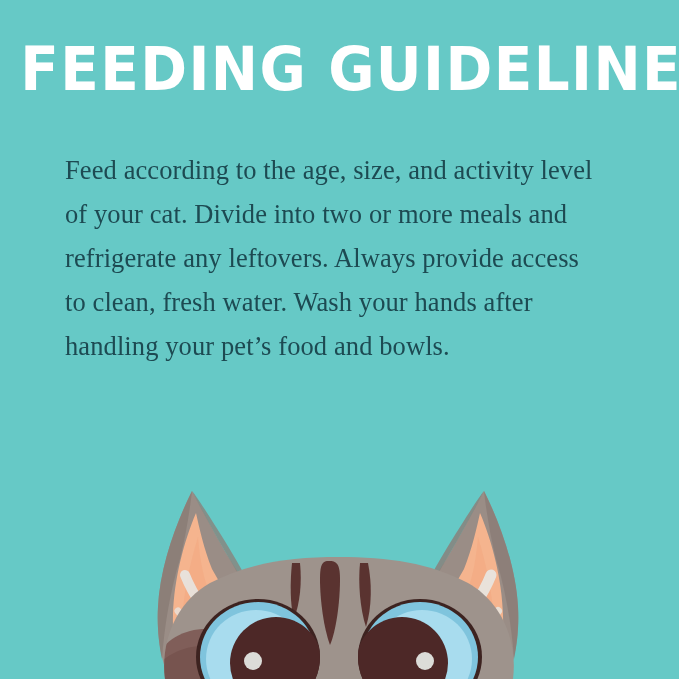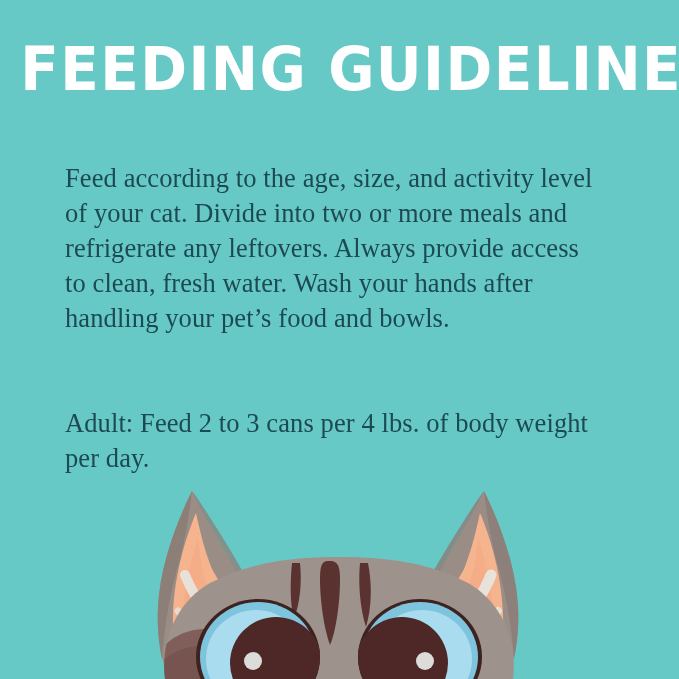--- a/index.html
+++ b/index.html
@@ -33,26 +33,26 @@
     transform: scaleX(0.94);
     transform-origin: center top;
     white-space: nowrap;
     -webkit-font-smoothing: antialiased;
   }
 
   
   #copy {
     position: absolute;
     left: 65px;
-    top: 161px;
+    top: 148px;
     width: 536px;
     color: #1d4a52;
     font-family: "Liberation Serif", "DejaVu Serif", serif;
     font-size: 26.5px;
-    line-height: 35px;
+    line-height: 44px;
     letter-spacing: 0.1px;
   }
   #copy .para {
     margin: 0;
   }
   #copy .para.second {
     margin-top: 70px;
   }
 
   
@@ -67,21 +67,20 @@
 </style>
 </head>
 <body>
 
 <div id="panel">
 
   <div id="heading">FEEDING GUIDELINES</div>
 
   <div id="copy">
     <p class="para first">Feed according to the age, size, and activity level of your cat. Divide into two or more meals and refrigerate any leftovers. Always provide access to clean, fresh water. Wash your hands after handling your pet’s food and bowls.</p>
-    <p class="para second">Adult: Feed 2 to 3 cans per 4 lbs. of body weight per day.</p>
   </div>
 
   <svg id="cat" viewBox="0 0 679 200" preserveAspectRatio="none">
     <defs>
       <clipPath id="clipLeftEar">
         <path d="M192 12 C 214 40, 252 86, 286 126 L 286 200 L 150 200 L 150 120 C 154 80, 172 40, 192 12 Z"></path>
       </clipPath>
       <clipPath id="clipRightEar">
         <path d="M484 12 C 462 40, 424 86, 392 126 L 392 200 L 528 200 L 528 120 C 524 80, 506 40, 484 12 Z"></path>
       </clipPath>

